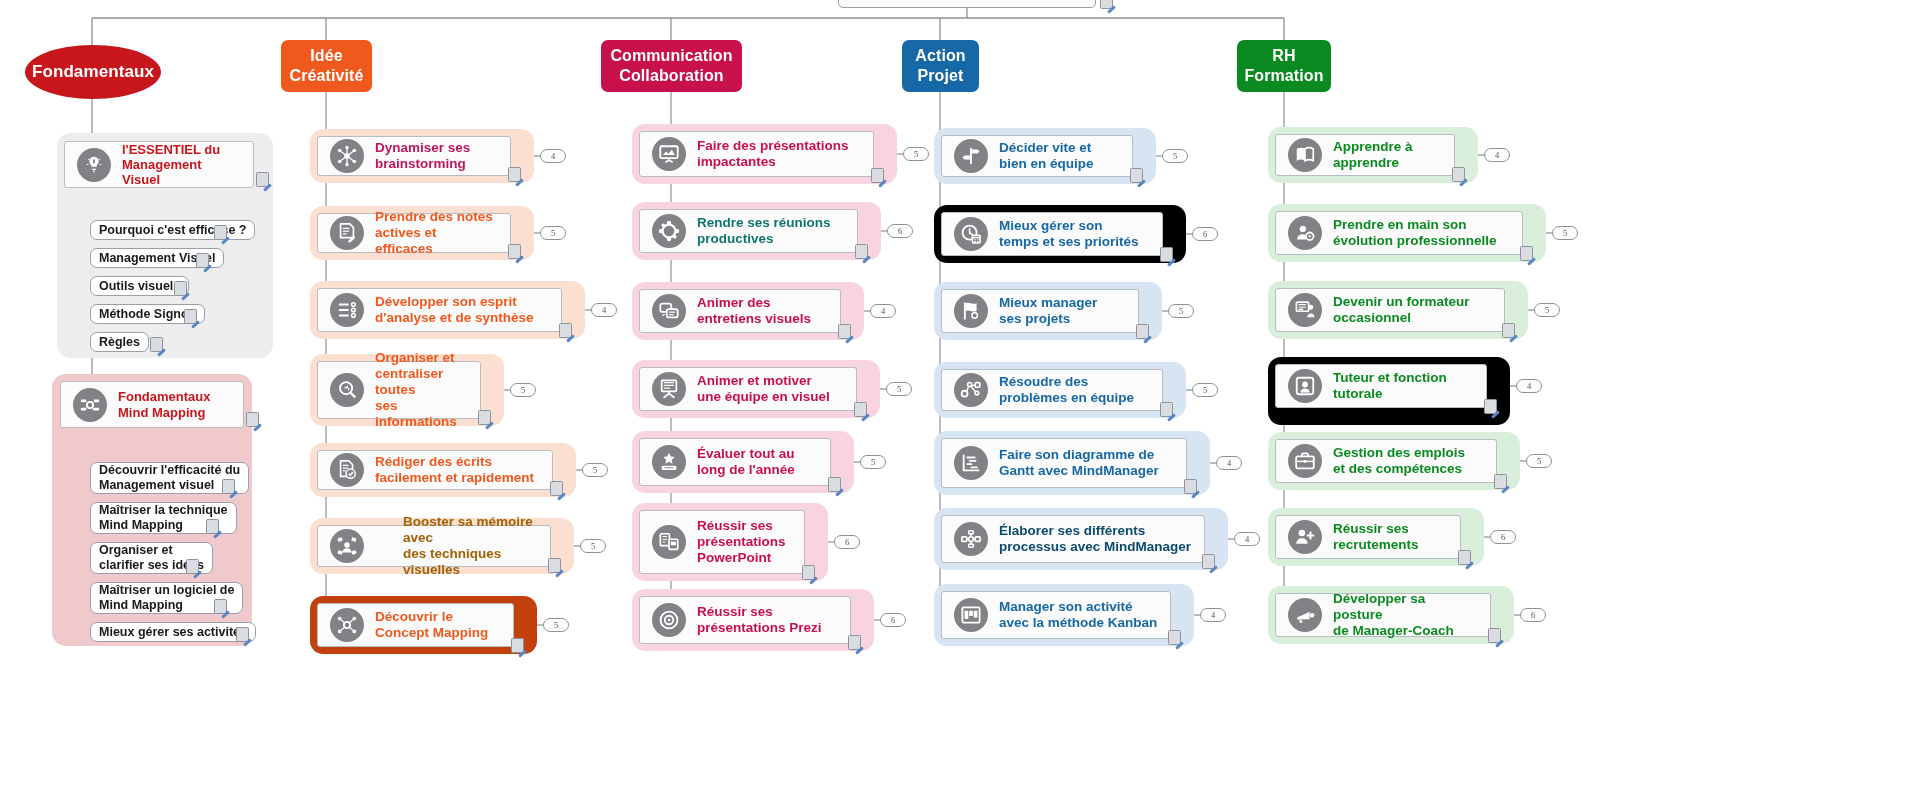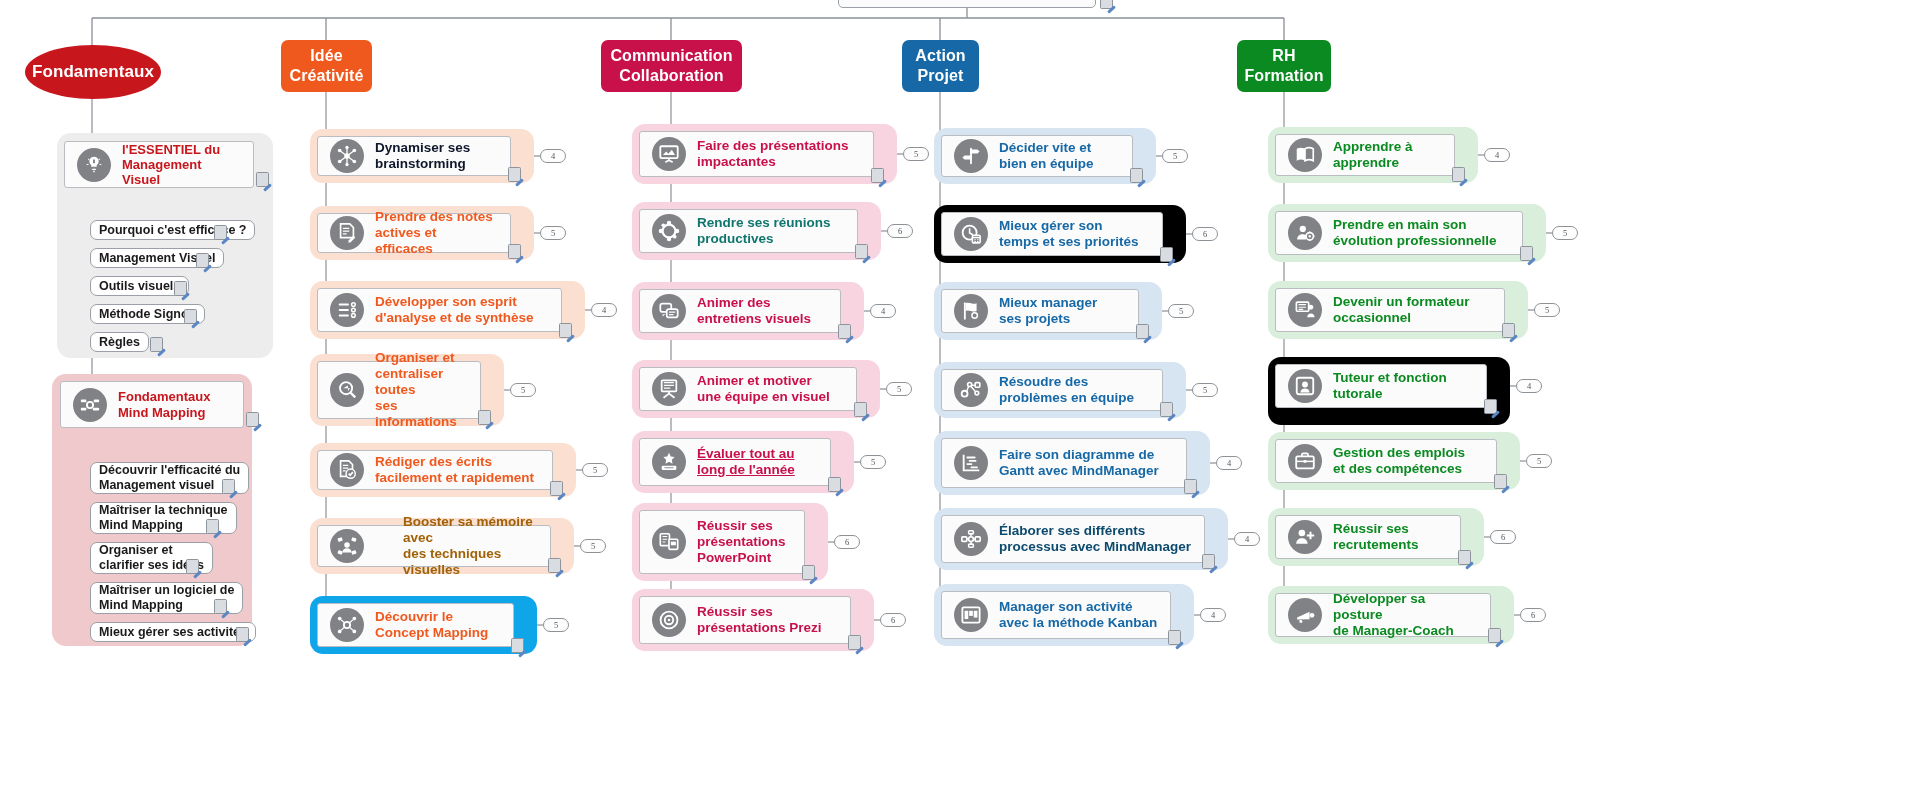--- a/index.html
+++ b/index.html
@@ -209,21 +209,21 @@
               <circle cx="20" cy="6" r="2"></circle>
               <circle cx="4" cy="18" r="2"></circle>
               <circle cx="20" cy="18" r="2"></circle>
               <circle cx="12" cy="2.6" r="1.8"></circle>
               <circle cx="12" cy="21.4" r="1.8"></circle>
               <g stroke="#ffffff" stroke-width="1.4">
                 <path d="M12 12L4 6M12 12l8-6M12 12l-8 6M12 12l8 6M12 12V3M12 12v9"></path>
               </g>
             </svg>
           </div>
-          <div class="l2txt" style="color: #0f172a; white-space: pre-line;">Dynamiser ses
+          <div class="l2txt" style="color: #be185d; white-space: pre-line;">Dynamiser ses
 brainstorming</div>
         </div>
       </div>
       <div class="note" style="left: 508px; top: 167px;">
         <span class="pg"></span>
         <span class="pen"></span>
       </div>
       <div class="badge" style="left: 540px; top: 149px;">4</div>
       <div class="l2wrap" style="left: 310px; top: 206px; width: 224px; height: 54px; background: rgb(251, 224, 210);">
         <div class="l2card" style="width: 194px; height: 40px;">
@@ -316,21 +316,21 @@
           </div>
           <div class="l2txt" style="color: #a16207; white-space: pre-line; margin-left: 28px;">Booster sa mémoire avec
 des techniques visuelles</div>
         </div>
       </div>
       <div class="note" style="left: 548px; top: 558px;">
         <span class="pg"></span>
         <span class="pen"></span>
       </div>
       <div class="badge" style="left: 580px; top: 539px;">5</div>
-      <div class="l2wrap" style="left: 310px; top: 596px; width: 227px; height: 58px; background: #0ea5e9; padding-left: 8px;">
+      <div class="l2wrap" style="left: 310px; top: 596px; width: 227px; height: 58px; background: #c2410c; padding-left: 8px;">
         <div class="l2card" style="width: 197px; height: 44px;">
           <div class="cicon">
             <svg width="22" height="22" viewBox="0 0 24 24" fill="#ffffff">
               <circle cx="12" cy="12" r="3.4" fill="none" stroke="#ffffff" stroke-width="2"></circle>
               <circle cx="4" cy="5" r="2"></circle>
               <circle cx="20" cy="5" r="2"></circle>
               <circle cx="4" cy="19" r="2"></circle>
               <circle cx="20" cy="19" r="2"></circle>
               <g stroke="#ffffff" stroke-width="1.3">
                 <path d="M9.6 10L5.6 6.3M14.4 10l4-3.7M9.6 14l-4 3.7M14.4 14l4 3.7"></path>
@@ -425,21 +425,21 @@
       <div class="badge" style="left: 886px; top: 382px;">5</div>
       <div class="l2wrap" style="left: 632px; top: 431px; width: 222px; height: 62px; background: rgb(247, 212, 223);">
         <div class="l2card" style="width: 192px; height: 48px;">
           <div class="cicon">
             <svg width="22" height="22" viewBox="0 0 24 24" fill="#ffffff">
               <path d="M12 2l1.9 3.9 4.3.6-3.1 3 .7 4.3L12 11.8 8.2 13.8l.7-4.3-3.1-3 4.3-.6z"></path>
               <rect x="4" y="16" width="16" height="4.6" rx="1.2"></rect>
               <path d="M7 18.3h10" stroke="#808285" stroke-width="1"></path>
             </svg>
           </div>
-          <div class="l2txt" style="color: rgb(200, 16, 75); white-space: pre-line; text-decoration: underline;">Évaluer tout au
+          <div class="l2txt" style="color: rgb(200, 16, 75); white-space: pre-line;">Évaluer tout au
 long de l'année</div>
         </div>
       </div>
       <div class="note" style="left: 828px; top: 477px;">
         <span class="pg"></span>
         <span class="pen"></span>
       </div>
       <div class="badge" style="left: 860px; top: 455px;">5</div>
       <div class="l2wrap" style="left: 632px; top: 503px; width: 196px; height: 78px; background: rgb(247, 212, 223);">
         <div class="l2card" style="width: 166px; height: 64px;">

